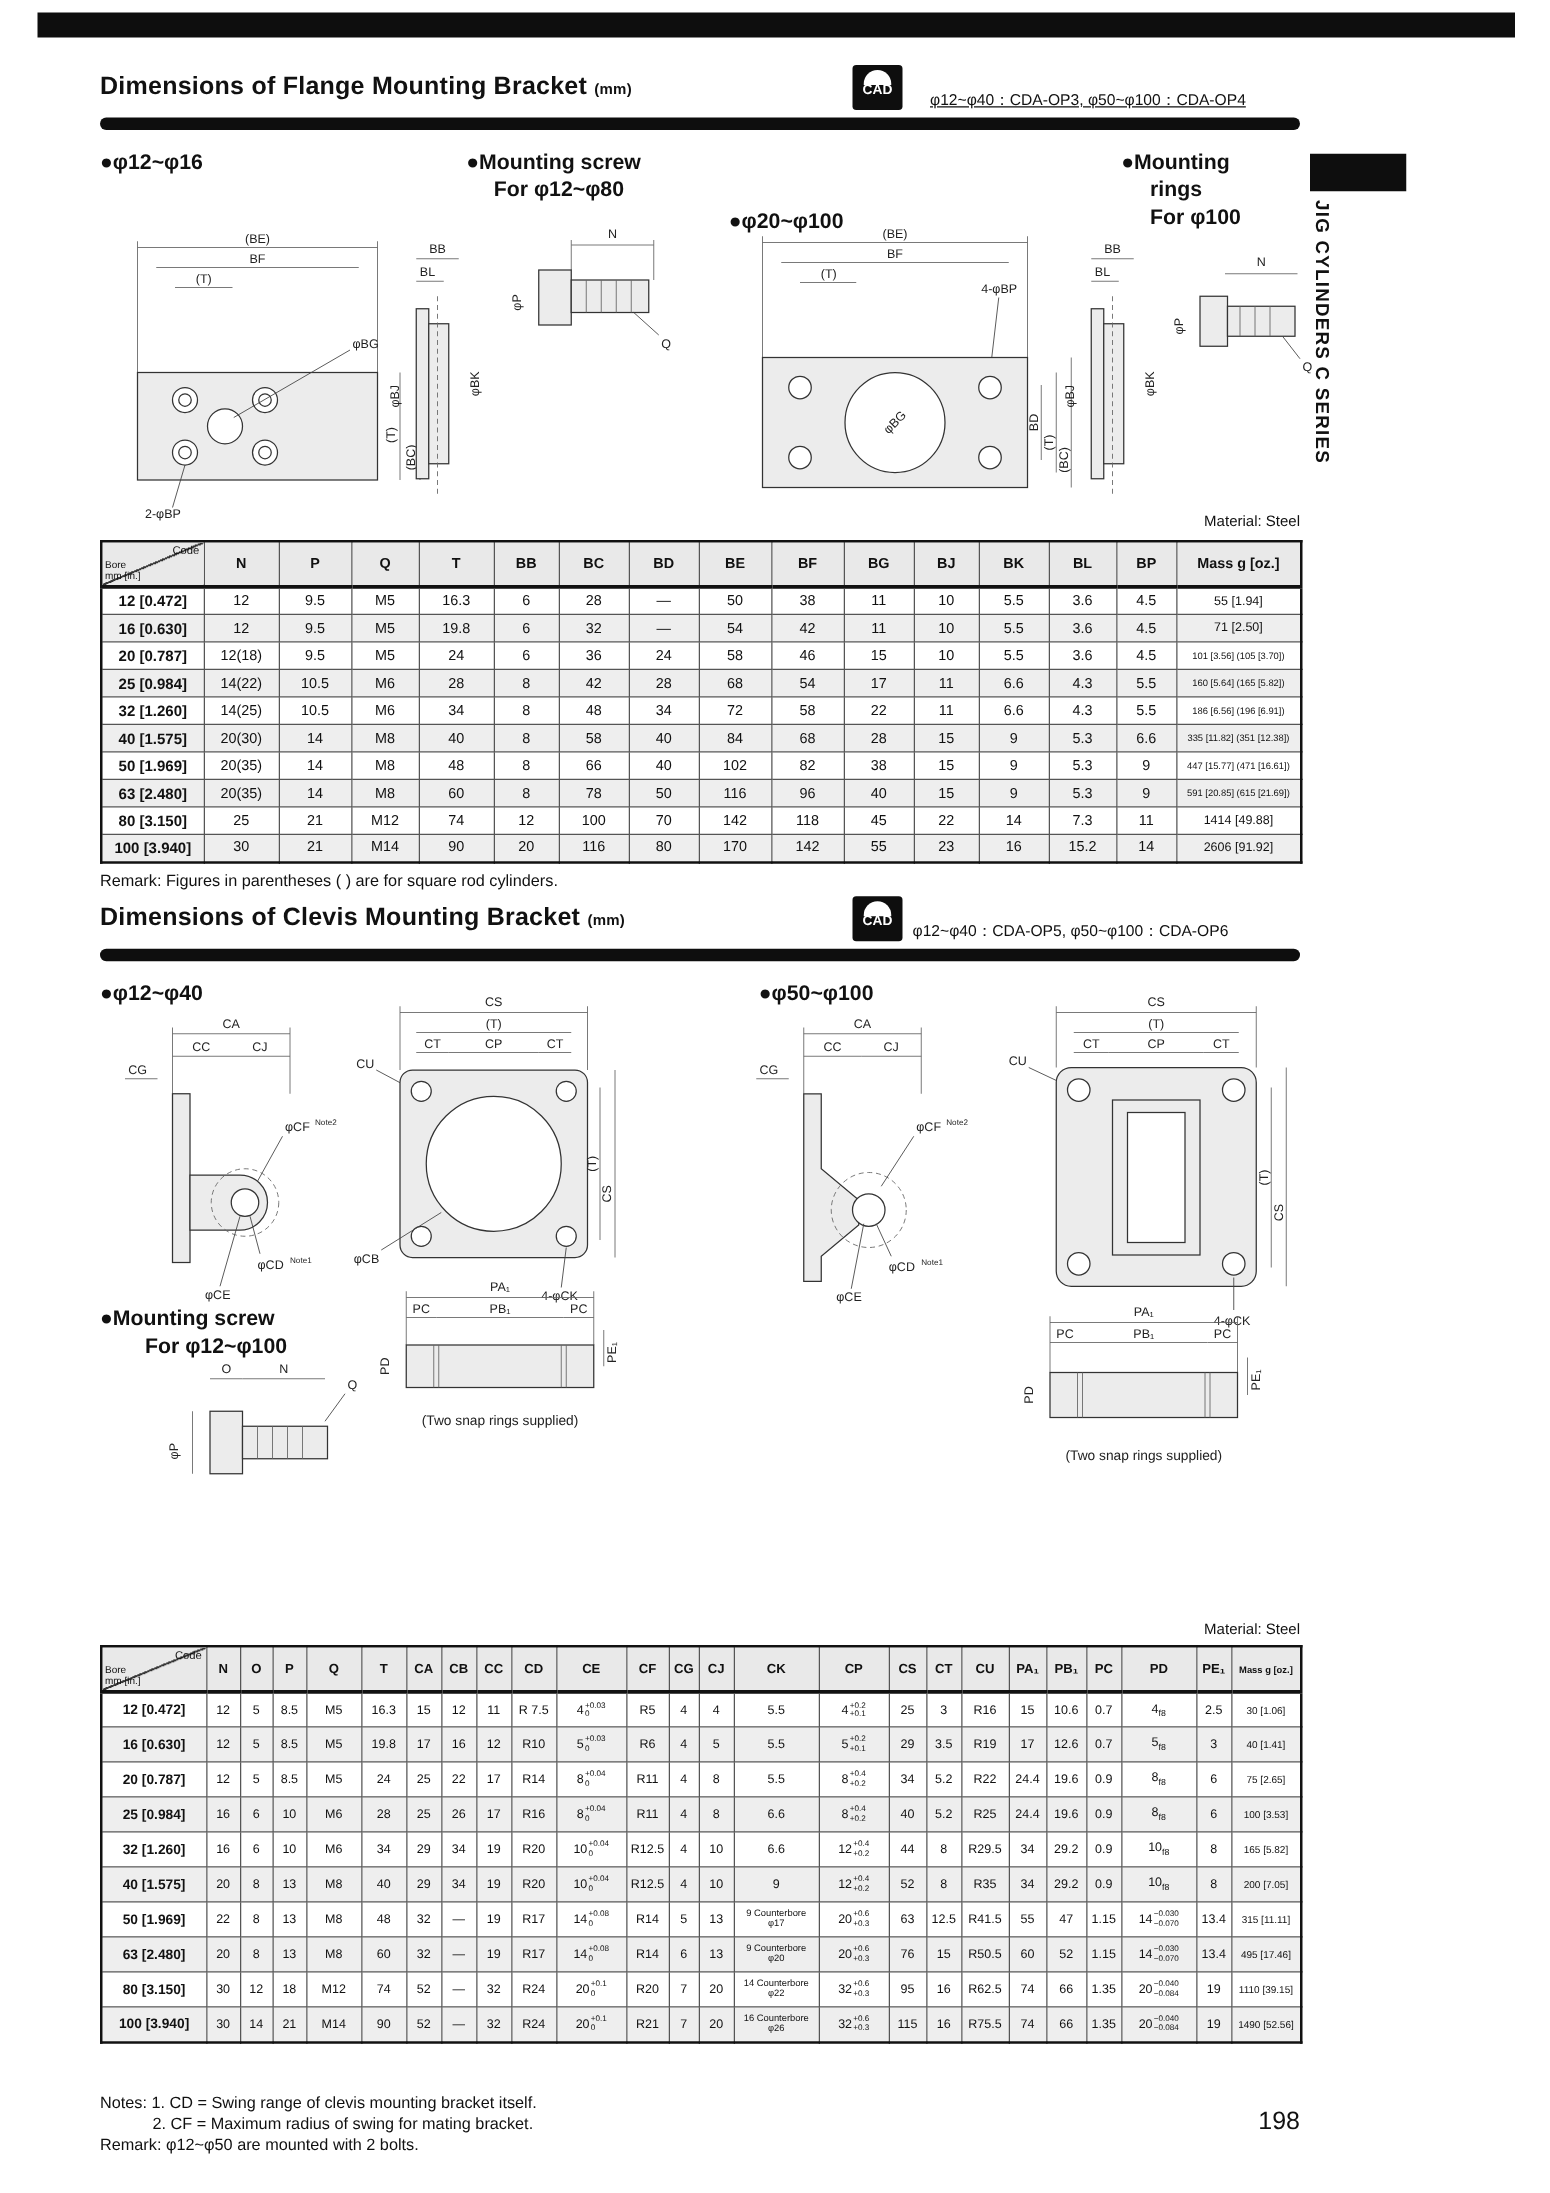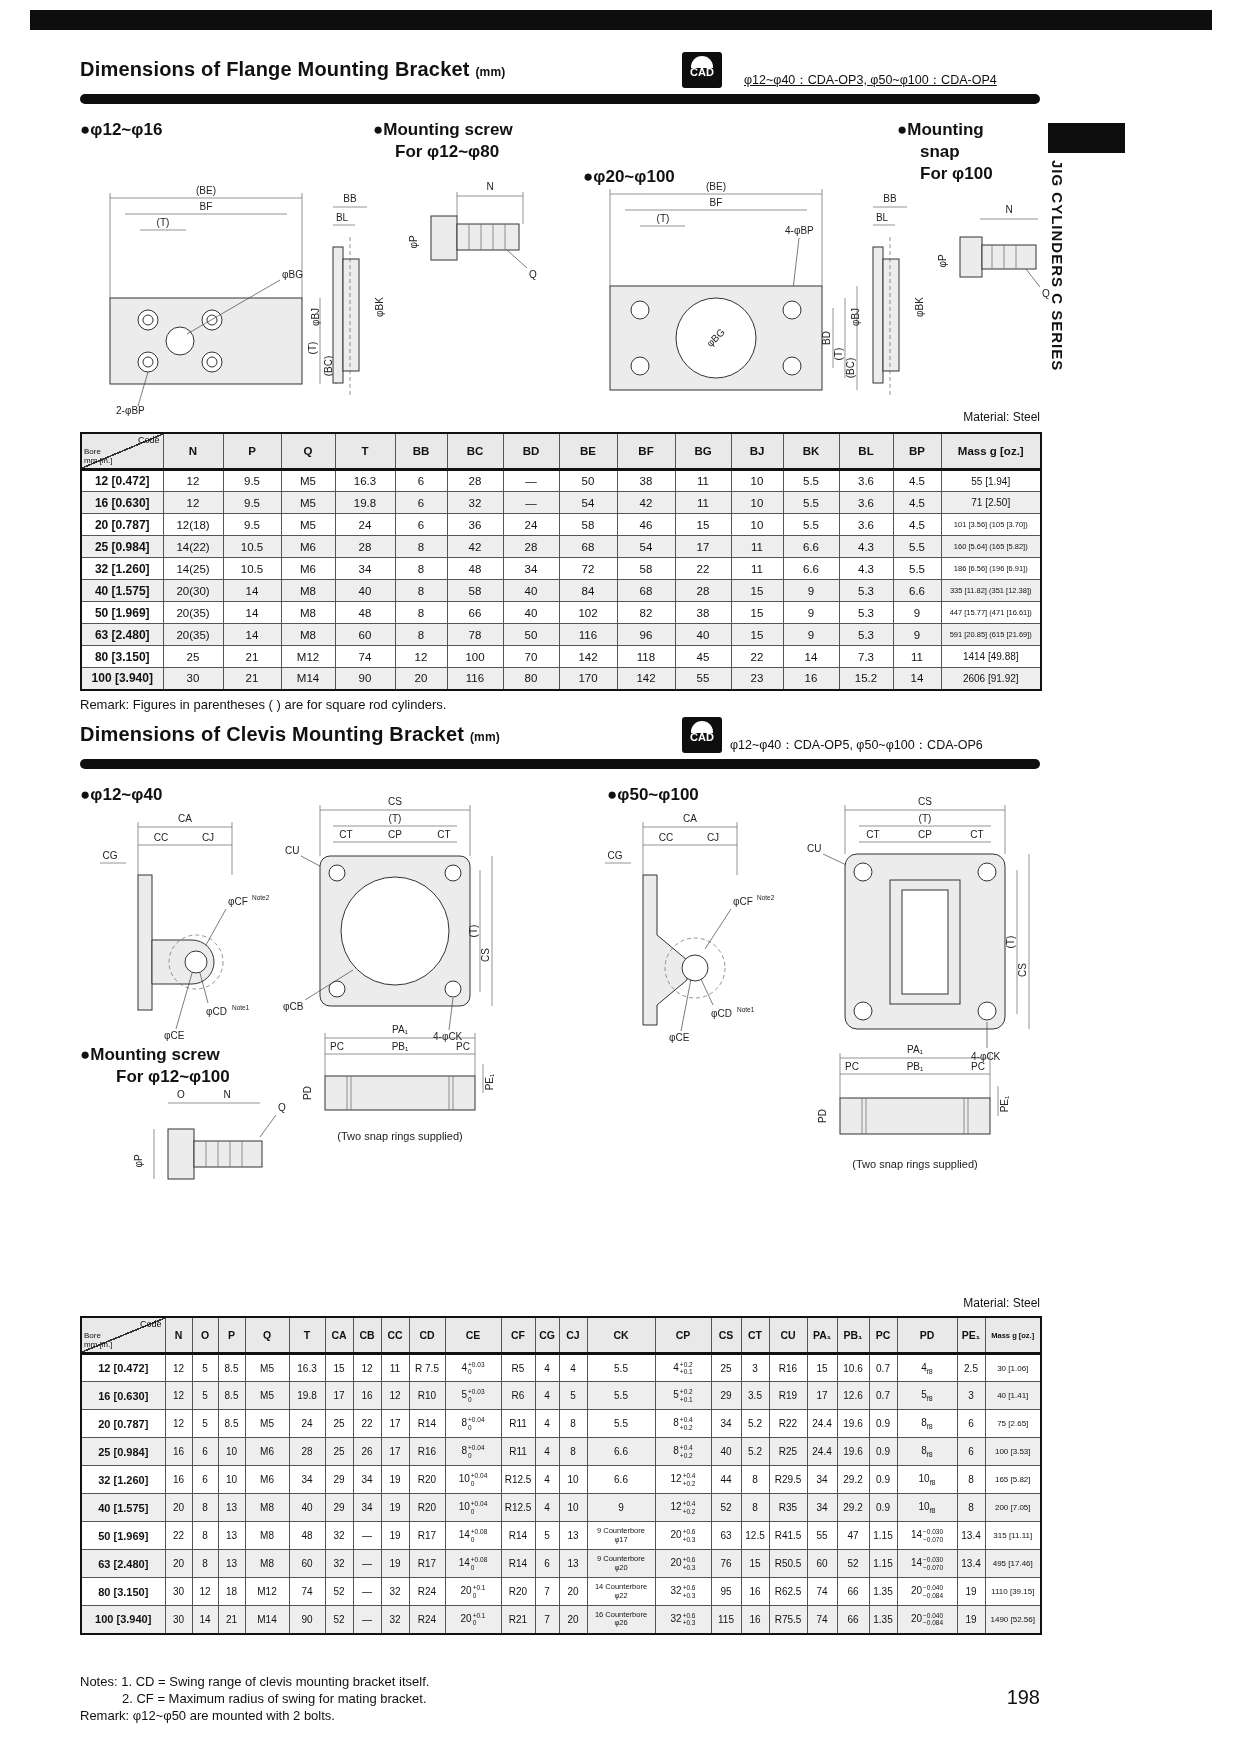--- a/index.html
+++ b/index.html
@@ -77,21 +77,21 @@
     <span class="cad-word">CAD</span>
   </div>
   <div class="abs cad-note" style="left:744px;top:72px;text-decoration:underline;">φ12~φ40：CDA-OP3, φ50~φ100：CDA-OP4</div>
   <div class="abs rule" style="left:80px;top:94px;width:960px;"></div>
 
   <div class="abs heading" style="left:80px;top:120px;">●φ12~φ16</div>
   <div class="abs heading" style="left:373px;top:120px;">●Mounting screw</div>
   <div class="abs heading" style="left:395px;top:142px;">For φ12~φ80</div>
   <div class="abs heading" style="left:583px;top:132px;margin-top:35px;">●φ20~φ100</div>
   <div class="abs heading" style="left:897px;top:120px;">●Mounting</div>
-  <div class="abs heading" style="left:920px;top:142px;">snap</div>
+  <div class="abs heading" style="left:920px;top:142px;">rings</div>
   <div class="abs heading" style="left:920px;top:164px;">For φ100</div>
 
   <svg style="left:80px;top:168px;" width="290" height="250">
     <line class="dim" x1="30" y1="30" x2="222" y2="30"></line>
       <line class="dim" x1="30" y1="25" x2="30" y2="130"></line>
       <line class="dim" x1="222" y1="25" x2="222" y2="130"></line>
     <text x="126" y="26" text-anchor="middle">(BE)</text>
     <line class="dim" x1="45" y1="46" x2="207" y2="46"></line>
     <text x="126" y="42" text-anchor="middle">BF</text>
     <line class="dim" x1="60" y1="62" x2="106" y2="62"></line>

